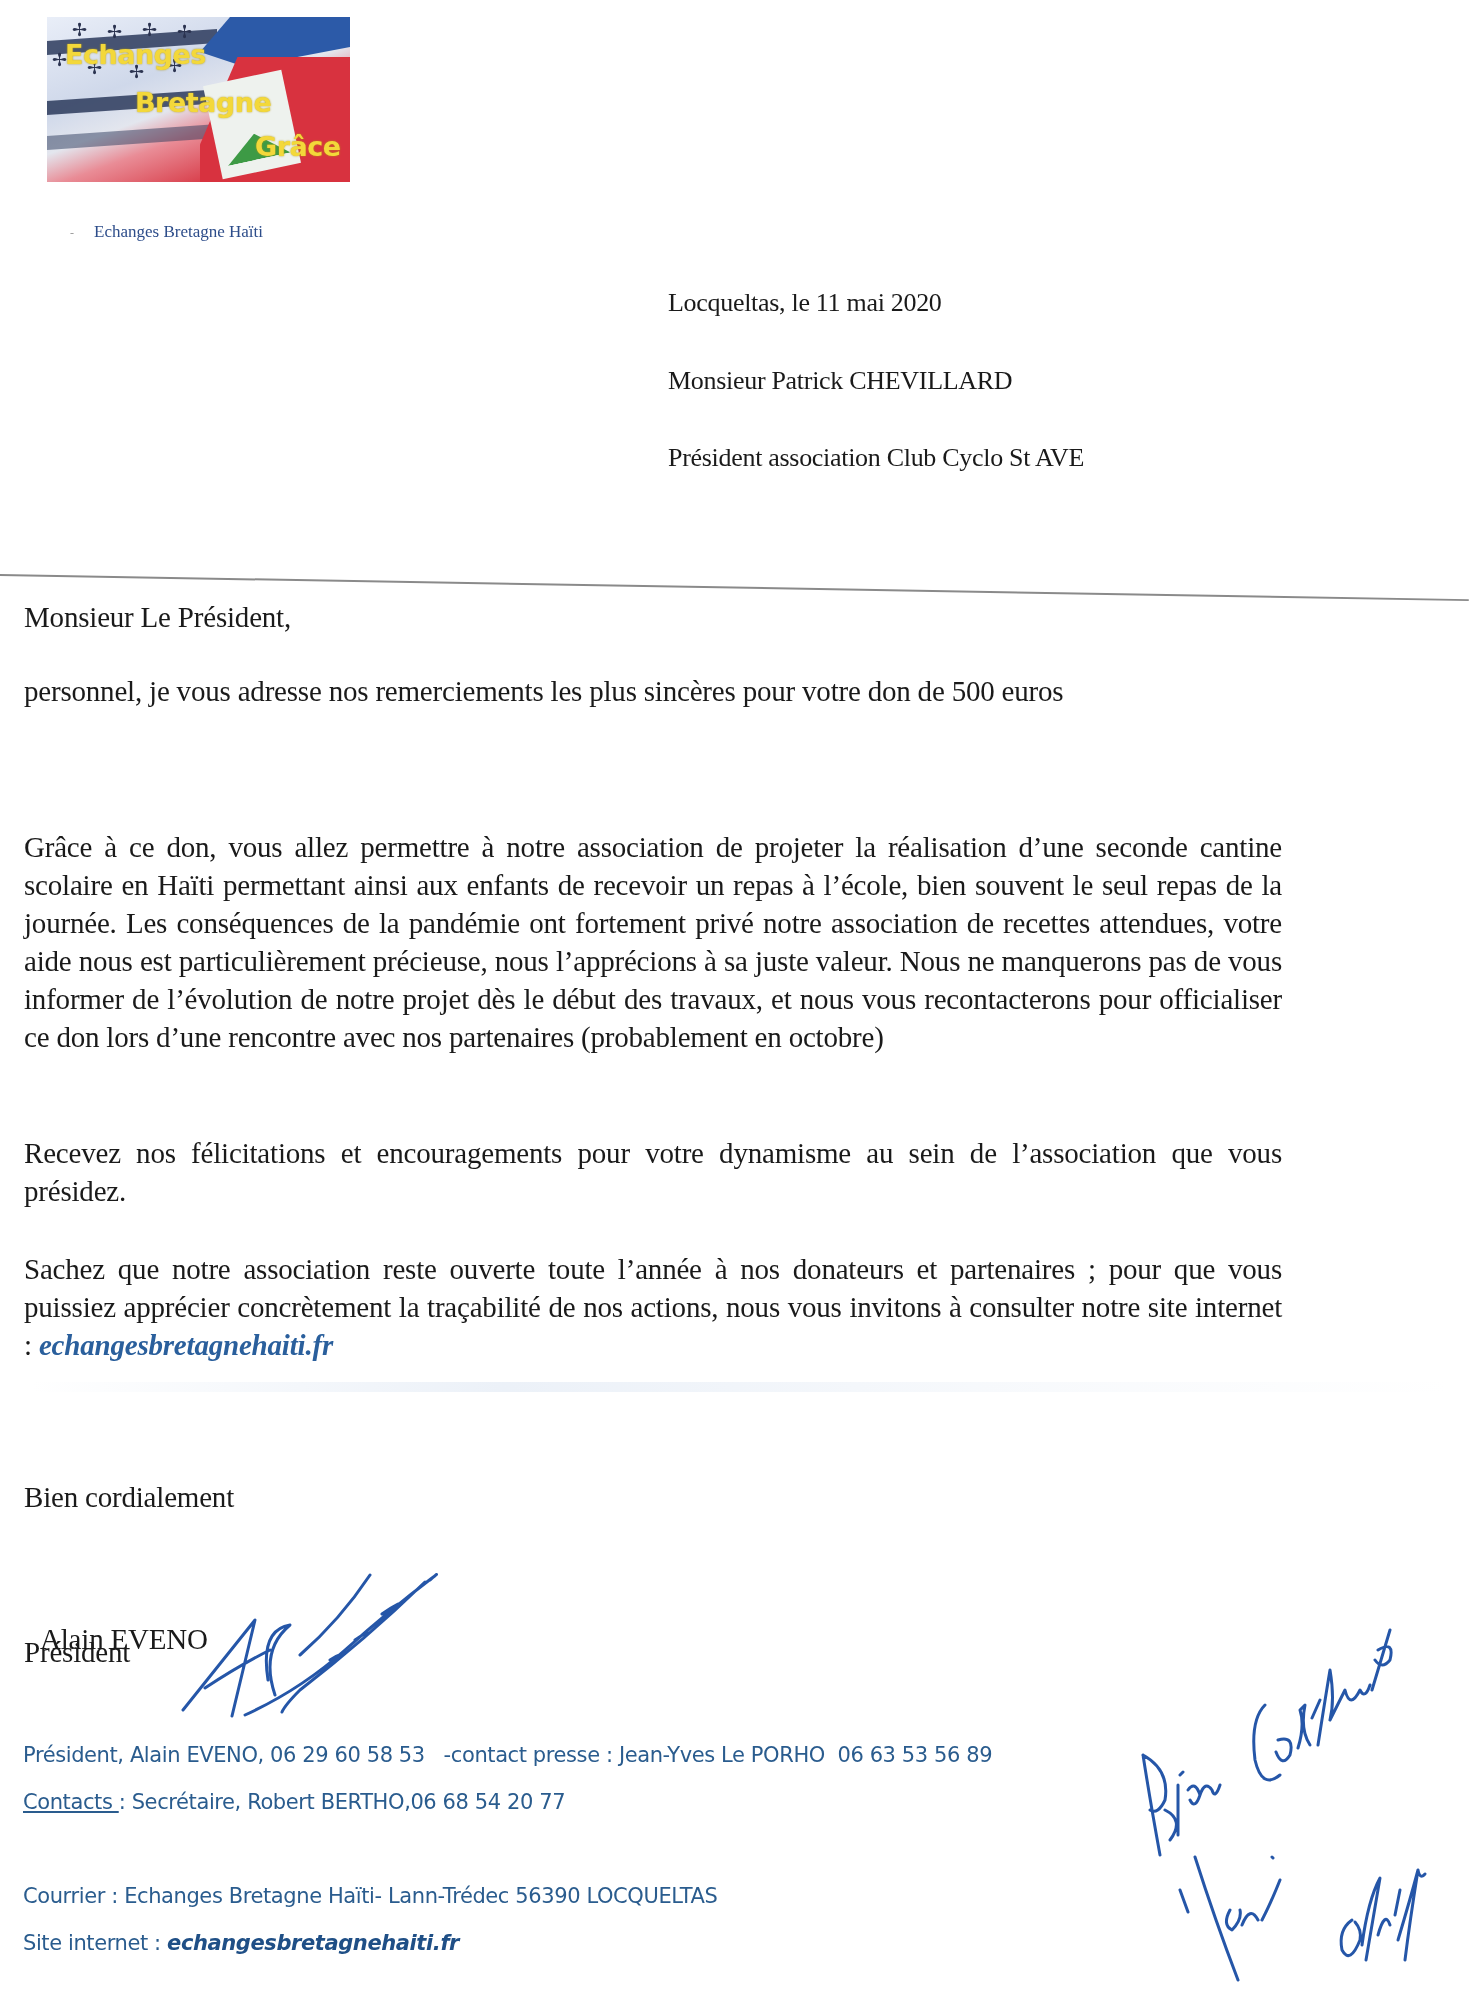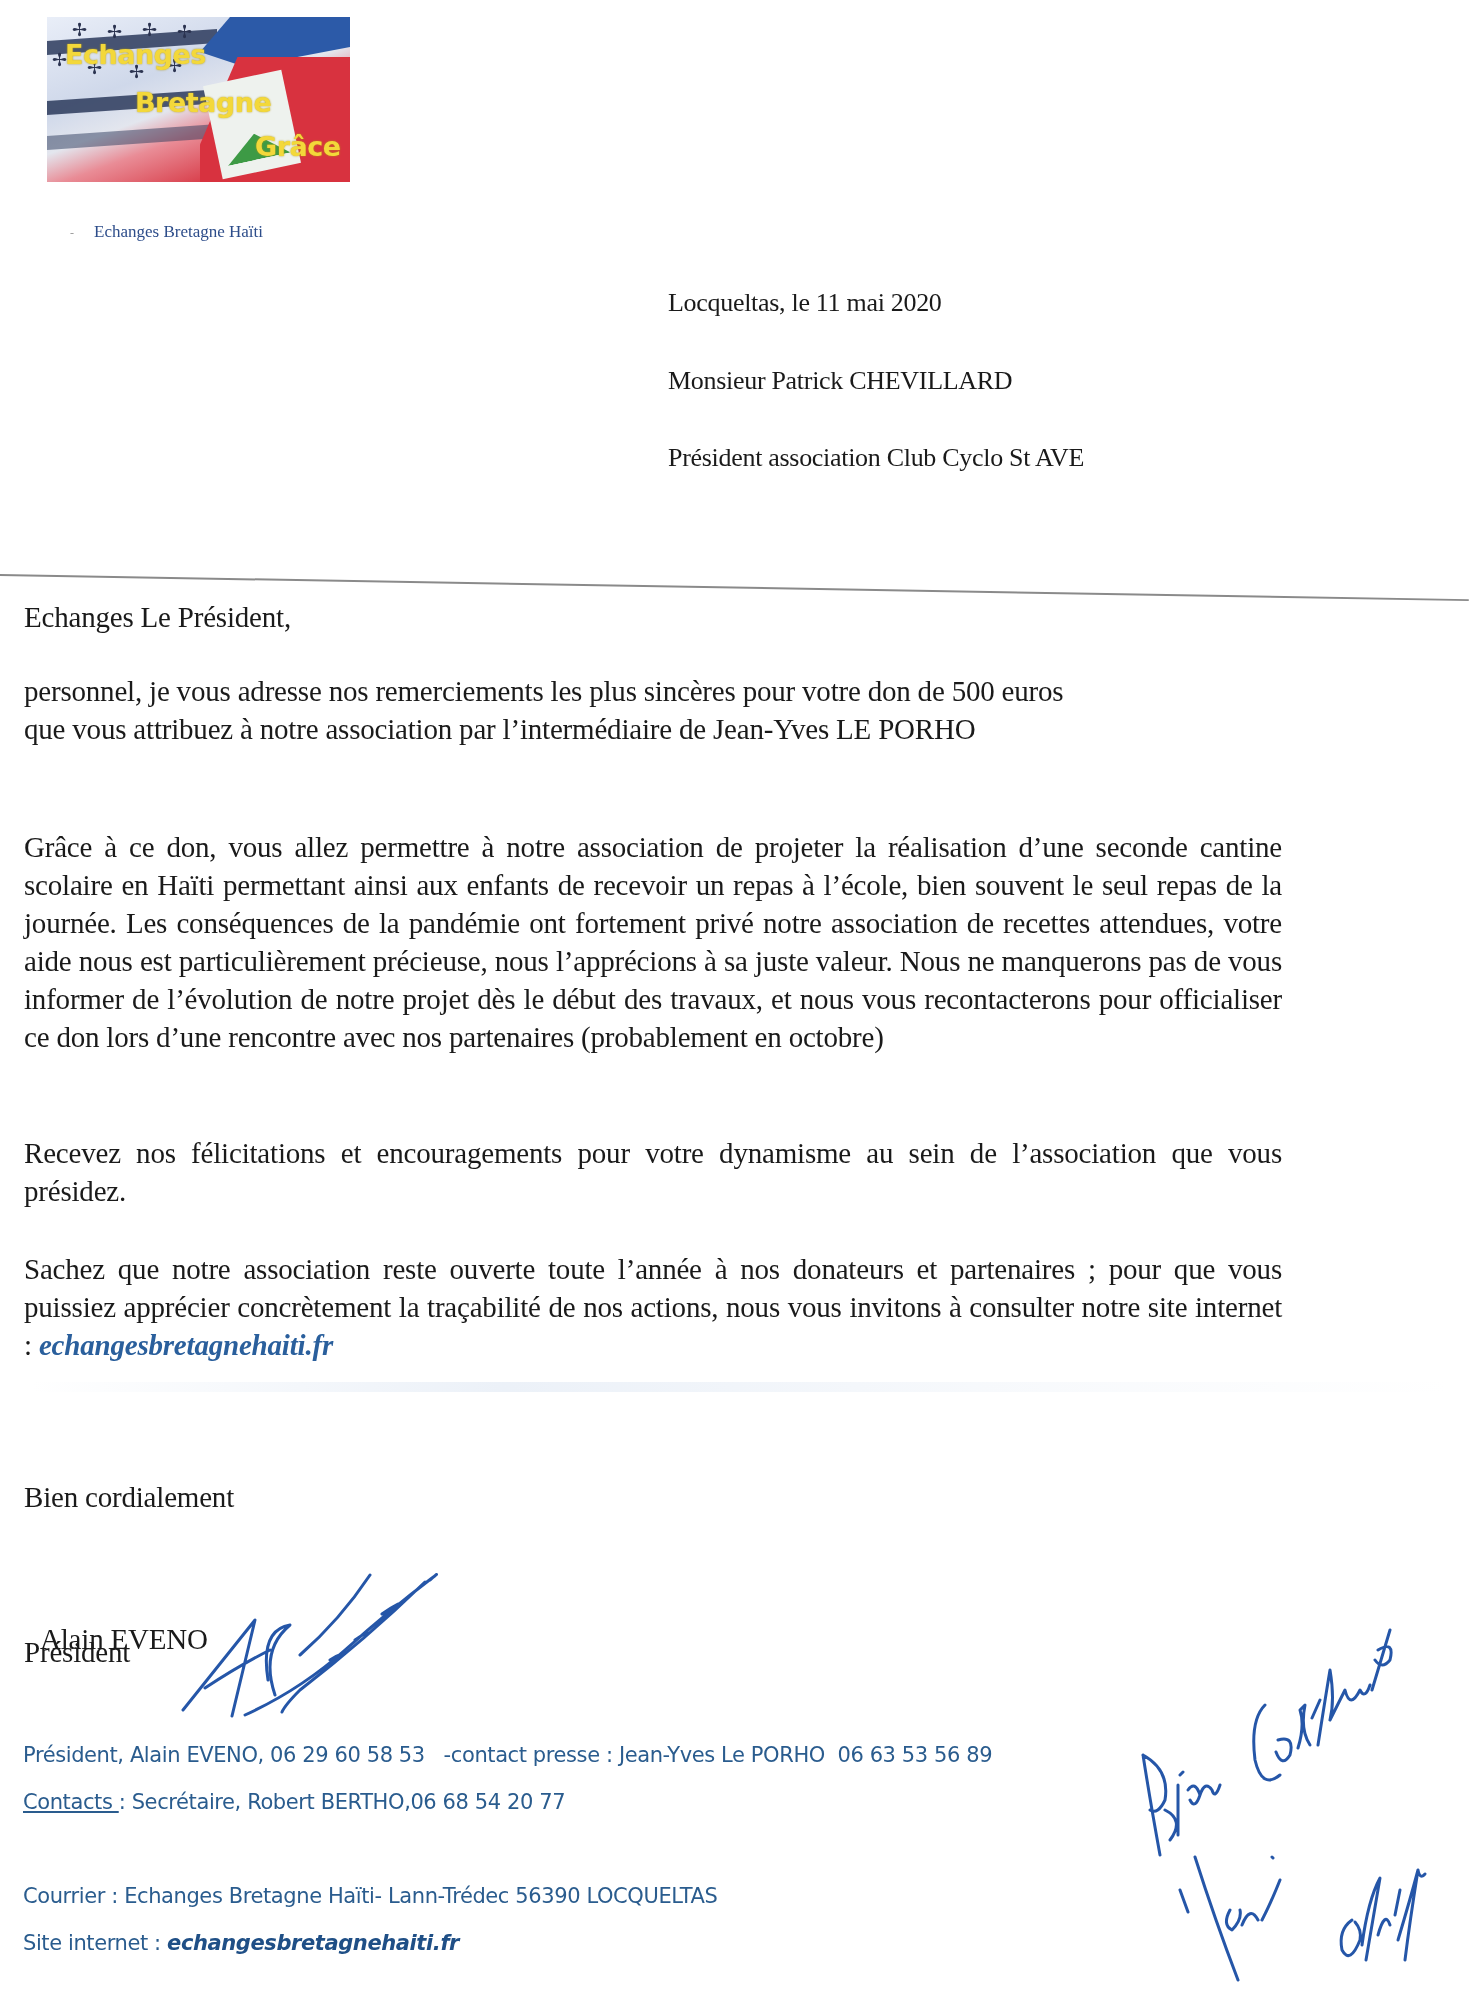--- a/index.html
+++ b/index.html
@@ -128,25 +128,24 @@
 <div class="abs logo-caption">
   <span class="dash">-</span><span>Echanges Bretagne Haïti</span>
 </div>
 
 <div class="abs addr" style="top:288px;">Locqueltas, le 11 mai 2020</div>
 <div class="abs addr" style="top:366px;">Monsieur Patrick CHEVILLARD</div>
 <div class="abs addr" style="top:443px;">Président association Club Cyclo St AVE</div>
 
 <div class="abs separator"></div>
 
-<div class="abs text" style="top:598px;">Echanges Le Président,</div>
+<div class="abs text" style="top:598px;">Monsieur Le Président,</div>
 
 <div class="abs text" style="top:672px;width:1260px;">
   <div style="white-space:nowrap;">personnel, je vous adresse nos remerciements les plus sincères pour votre don de 500 euros</div>
-  <div style="white-space:nowrap;">que vous attribuez à notre association par l’intermédiaire de Jean-Yves LE PORHO</div>
 </div>
 
 <div class="abs text justify" style="top:828px;width:1258px;">Grâce à ce don, vous allez permettre à notre association de projeter la réalisation d’une seconde cantine scolaire en Haïti permettant ainsi aux enfants de recevoir un repas à l’école, bien souvent le seul repas de la journée. Les conséquences de la pandémie ont fortement privé notre association de recettes attendues, votre aide nous est particulièrement précieuse, nous l’apprécions à sa juste valeur. Nous ne manquerons pas de vous informer de l’évolution de notre projet dès le début des travaux, et nous vous recontacterons pour officialiser ce don lors d’une rencontre avec nos partenaires (probablement en octobre)</div>
 
 <div class="abs text justify" style="top:1134px;width:1258px;">Recevez nos félicitations et encouragements pour votre dynamisme au sein de l’association que vous présidez.</div>
 
 <div class="abs text justify" style="top:1250px;width:1258px;">
   <span>Sachez que notre association reste ouverte toute l’année à nos donateurs et partenaires ; pour que vous puissiez apprécier concrètement la traçabilité de nos actions, nous vous invitons à consulter notre site internet : </span><span class="site-link">echangesbretagnehaiti.fr</span>
 </div>
 

